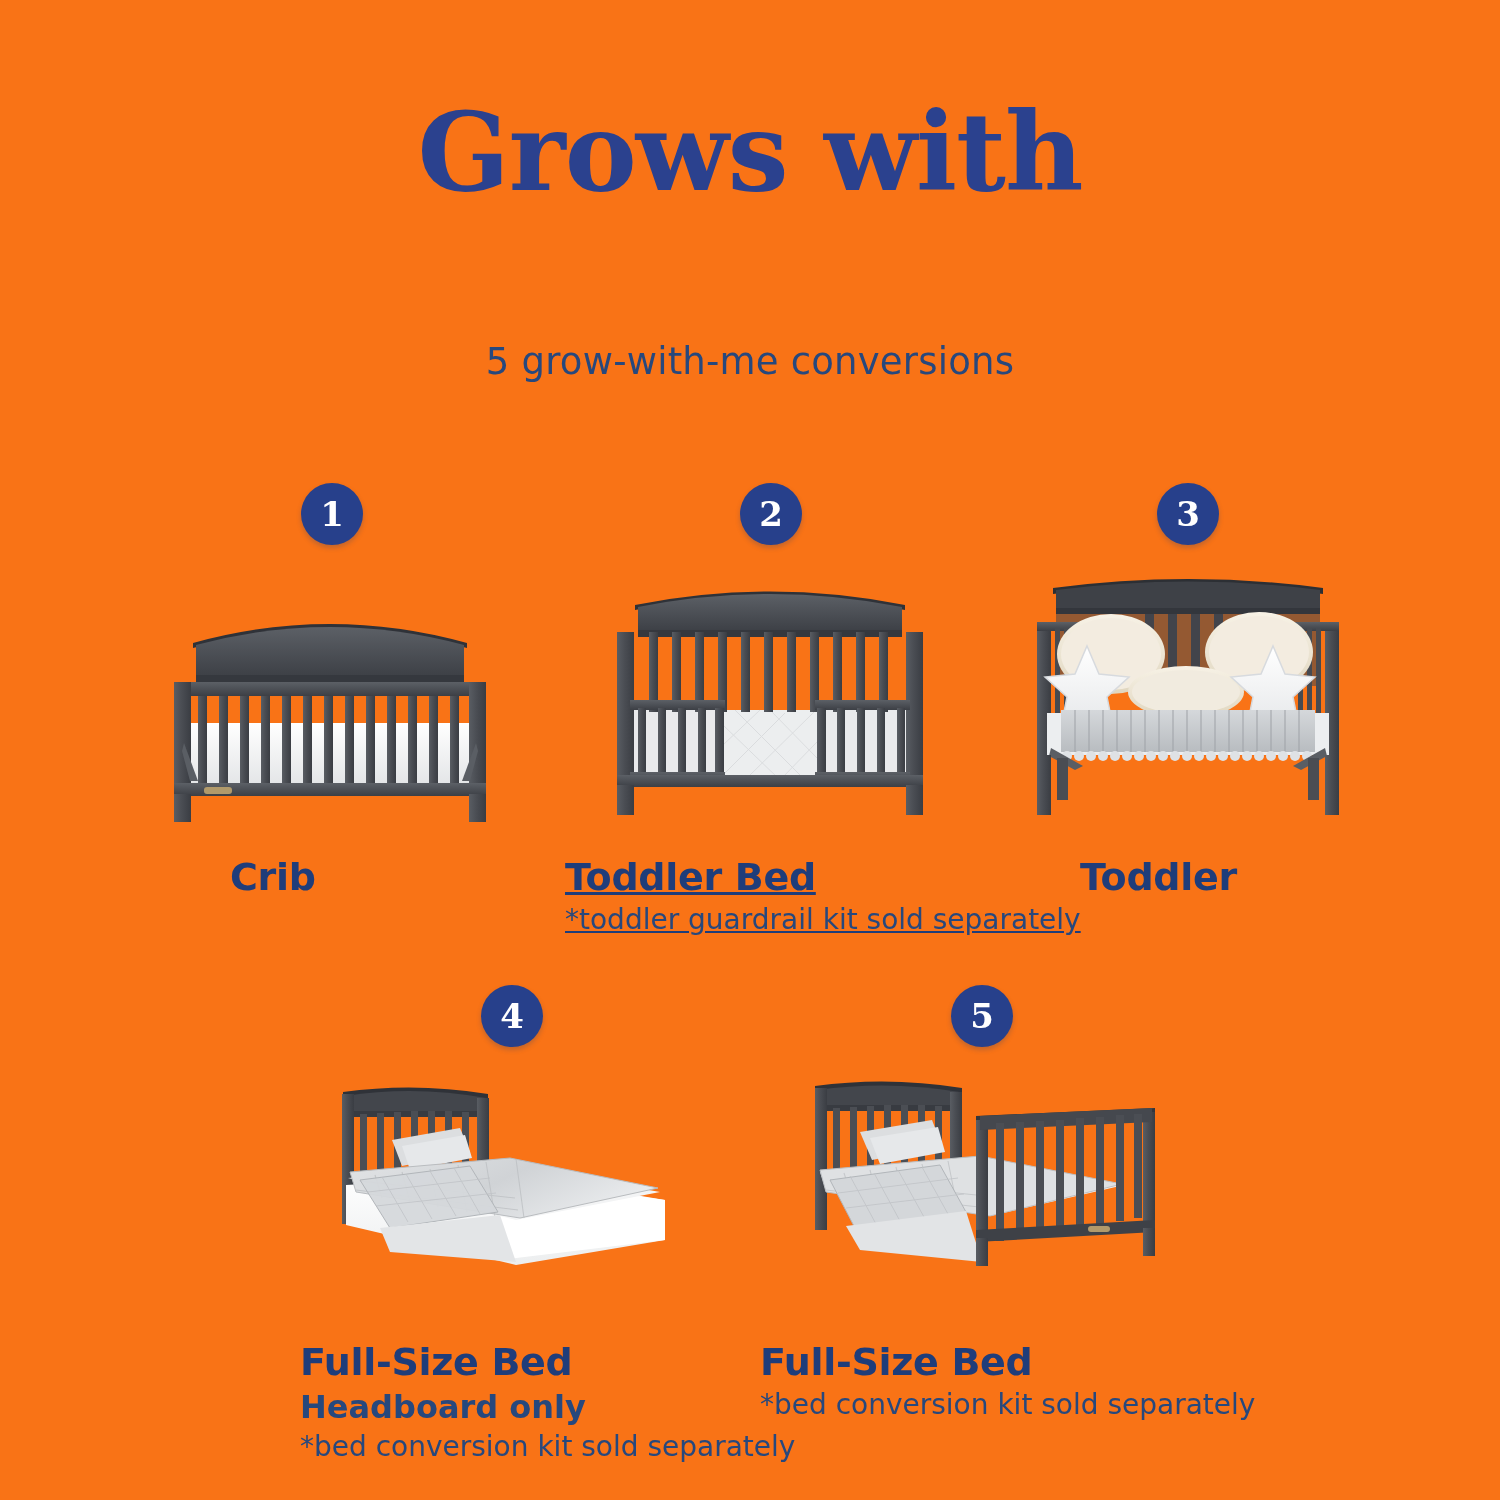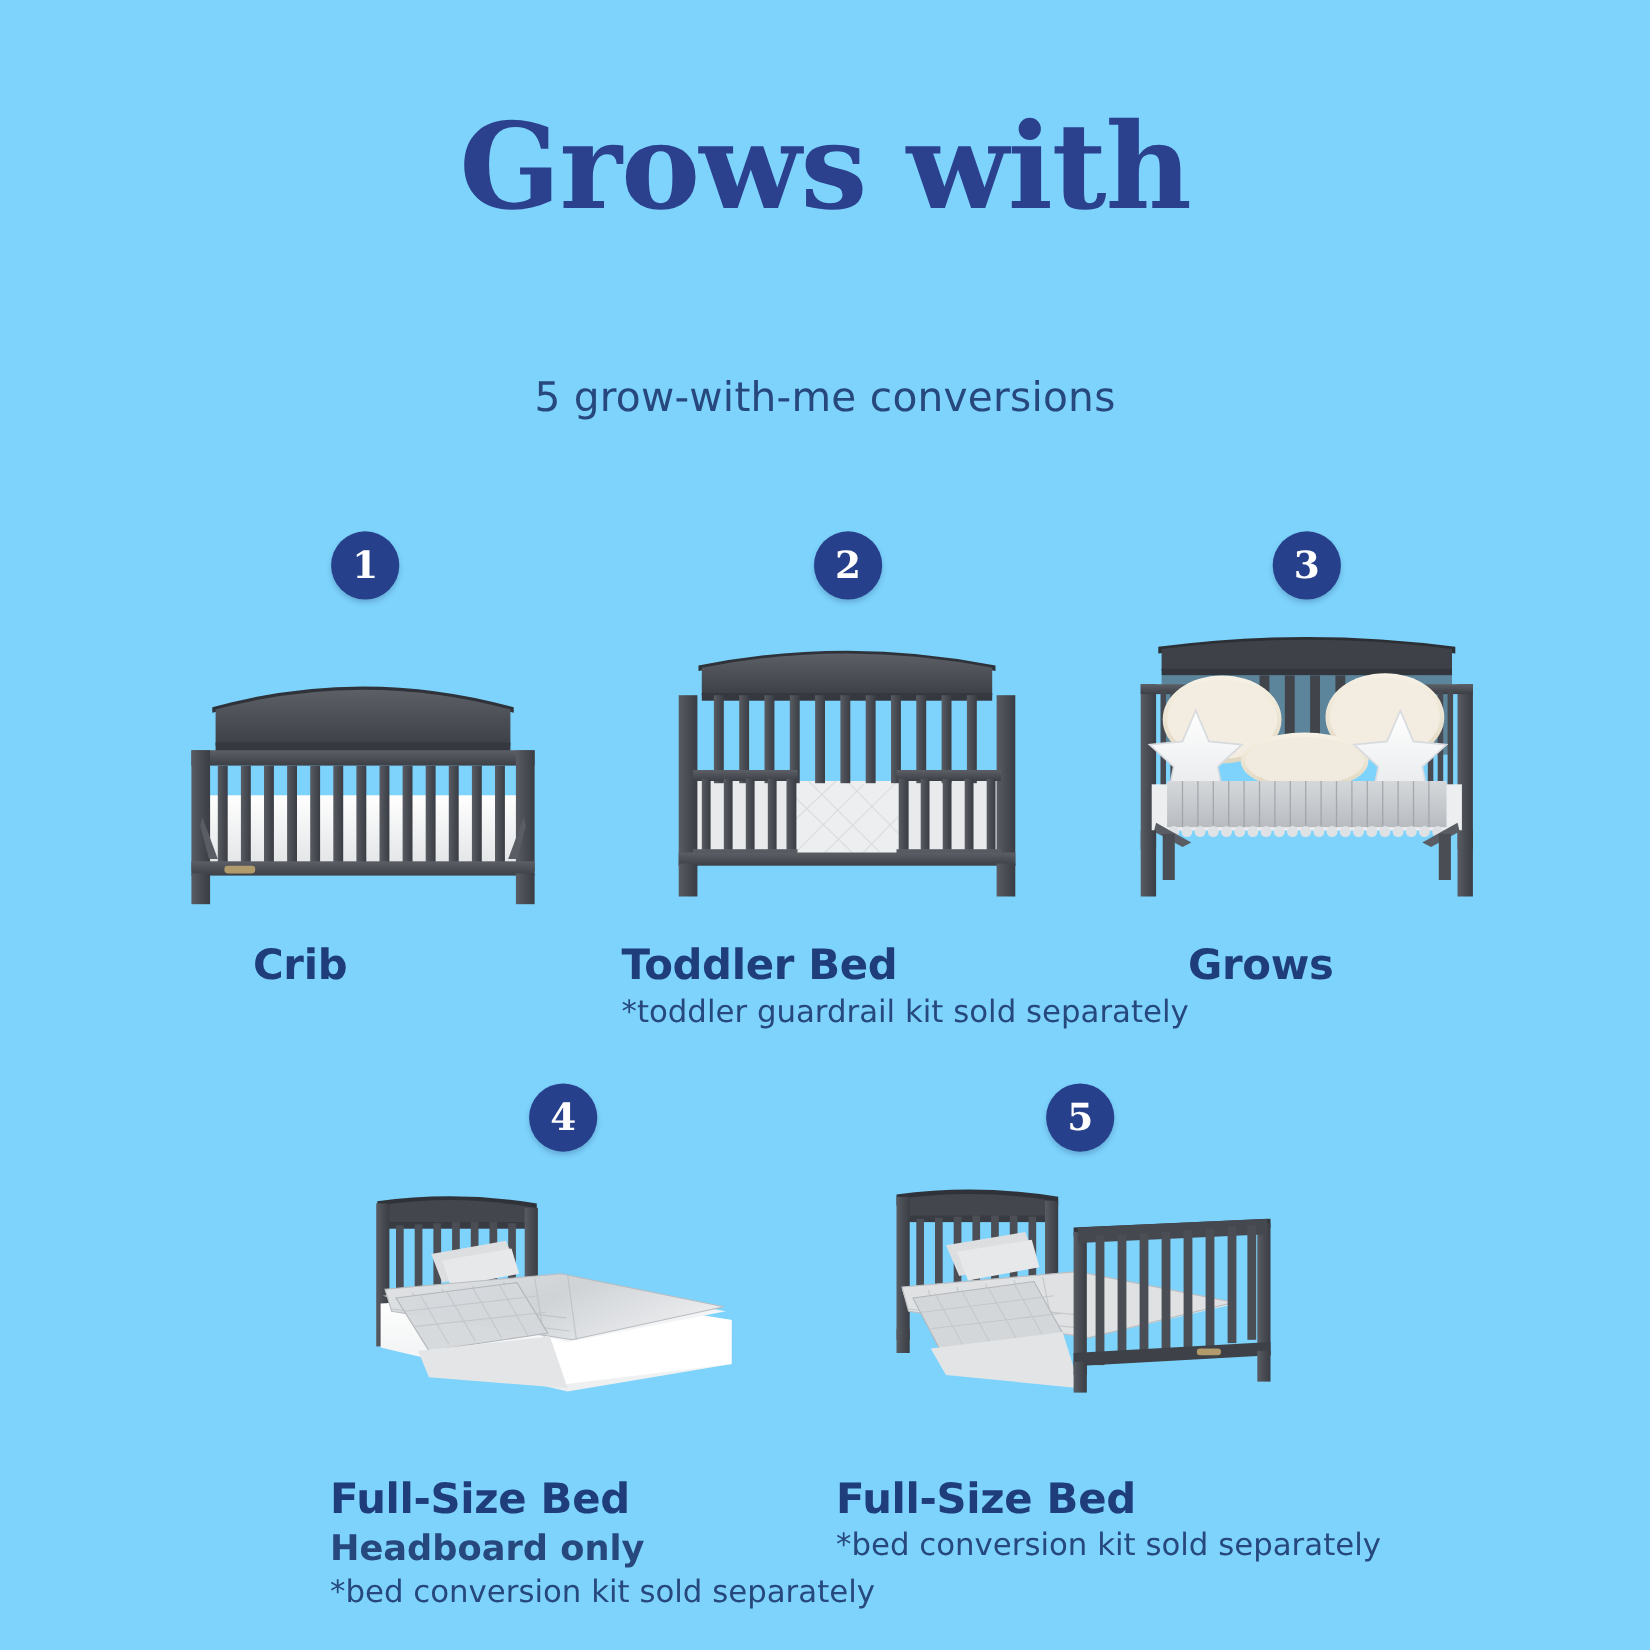--- a/index.html
+++ b/index.html
@@ -12,21 +12,21 @@
     background: #a4e7fb;
     font-family: "Liberation Sans", sans-serif;
     overflow: hidden;
     position: relative;
   }
 
   #canvas {
     position: relative;
     width: 1500px;
     height: 1500px;
-    background: #7dd3fc;
+    background: #f97316;
   }
 
   
   .headline {
     position: absolute;
     left: 0;
     top: 92px;
     width: 1500px;
     text-align: center;
     font-family: "DejaVu Serif", serif;
@@ -244,21 +244,21 @@
         <rect x="292" y="138" width="8" height="68"></rect>
       </g>
       <rect x="210" y="202" width="95" height="11" fill="url(#woodH)"></rect>
 
       <rect x="12" y="205" width="306" height="12" fill="url(#woodH)"></rect>
 
       <rect x="12" y="215" width="17" height="30" fill="url(#woodV)"></rect>
       <rect x="301" y="215" width="17" height="30" fill="url(#woodV)"></rect>
     </svg>
   </div>
-  <div class="caption" style="left:565px; top:855px; width:410px;">
+  <div class="caption" style="left:565px; top:855px; width:410px;text-decoration:underline;">
     <div class="cap-title">Toddler Bed</div>
     <div class="cap-note">*toddler guardrail kit sold separately</div>
   </div>
 
   <div class="illus" style="left:1023px; top:570px;">
     <svg width="330" height="250" viewBox="0 0 330 250">
       <defs>
         <linearGradient id="furG" x1="0" y1="0" x2="0" y2="1">
           <stop offset="0" stop-color="#f7f2e6"></stop>
           <stop offset="1" stop-color="#e0d6bf"></stop>
@@ -360,21 +360,21 @@
       <path d="M28 178 L60 196 L52 200 L26 186 Z" fill="#5a5e64"></path>
       <path d="M302 178 L270 196 L278 200 L304 186 Z" fill="#5a5e64"></path>
 
       <rect x="14" y="185" width="14" height="60" fill="url(#woodV)"></rect>
       <rect x="302" y="185" width="14" height="60" fill="url(#woodV)"></rect>
       <rect x="34" y="188" width="11" height="42" fill="#4a4d53"></rect>
       <rect x="285" y="188" width="11" height="42" fill="#4a4d53"></rect>
     </svg>
   </div>
   <div class="caption" style="left:1080px; top:855px; width:200px;">
-    <div class="cap-title">Grows</div>
+    <div class="cap-title">Toddler</div>
   </div>
 
   <div class="illus" style="left:320px; top:1080px;">
     <svg width="400" height="200" viewBox="0 0 400 200">
       <defs>
         <linearGradient id="duvet" x1="0" y1="0" x2="1" y2="0.4">
           <stop offset="0" stop-color="#e2e4e6"></stop>
           <stop offset="0.55" stop-color="#d0d3d6"></stop>
           <stop offset="1" stop-color="#e8eaec"></stop>
         </linearGradient>

